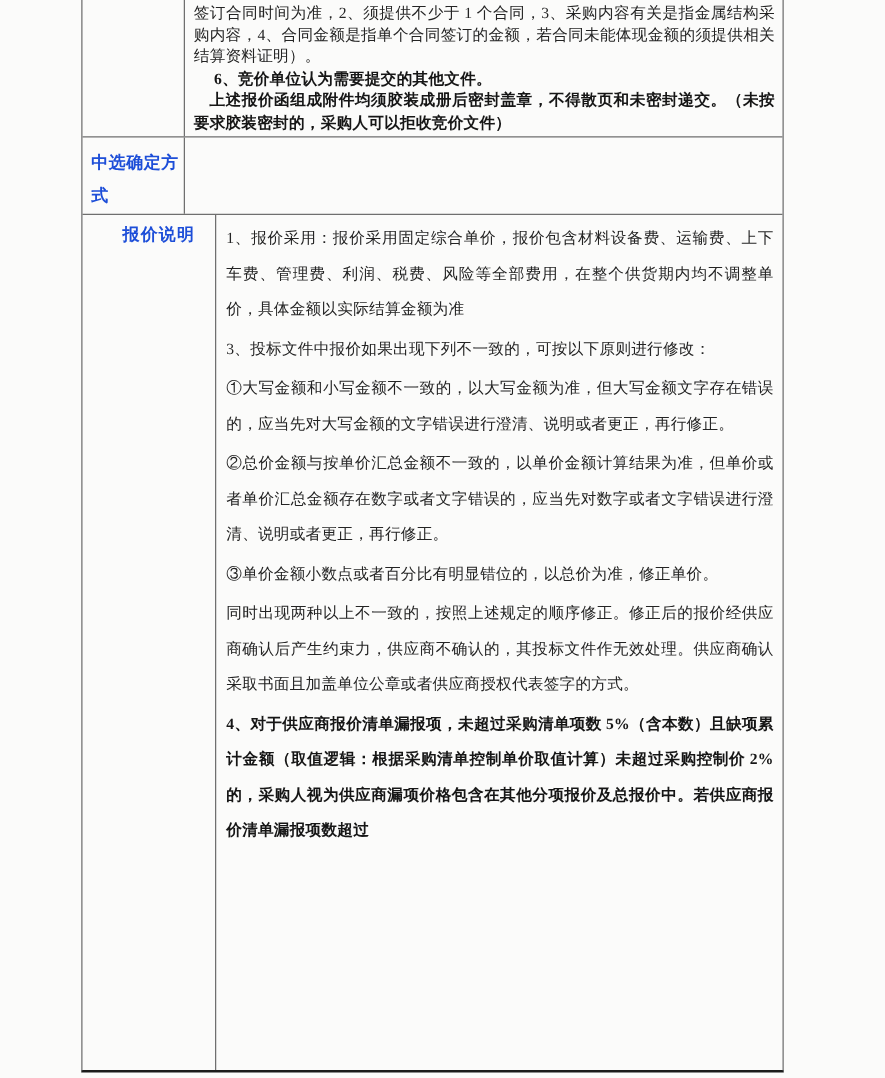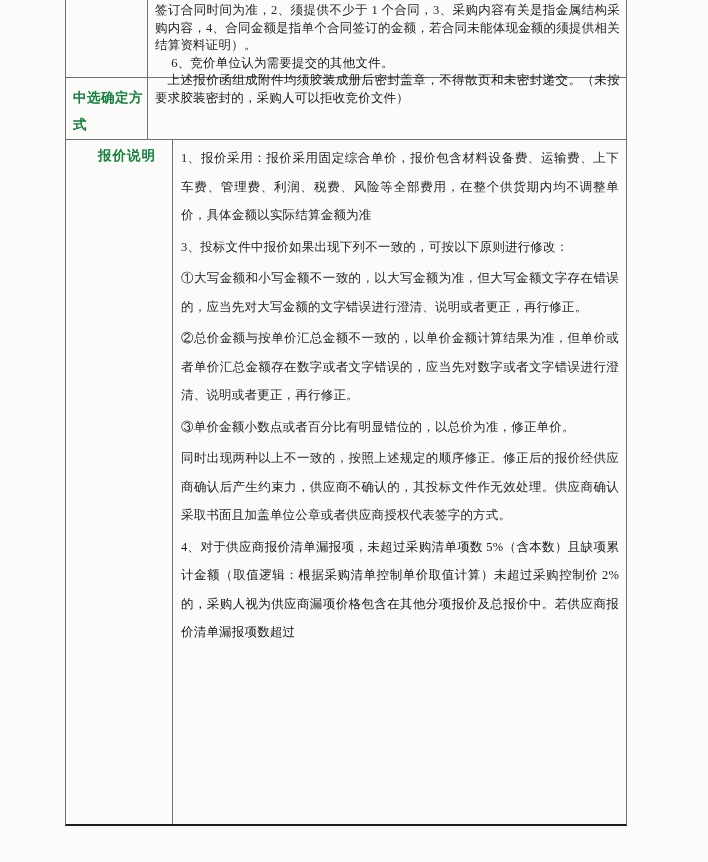--- a/index.html
+++ b/index.html
@@ -32,36 +32,36 @@
     border-bottom:1px solid var(--line);
   }
   .trow:last-child{border-bottom:none;}
   .cell-label{
     width:82px;
     flex:0 0 82px;
     border-right:1px solid var(--line);
     font-weight:bold;
     font-size:13.5px;
     letter-spacing:0.5px;
-    color:#15803d;
+    color:#1d4ed8;
     padding:8px 4px 0 7px;
   }
   .cell-content{
     flex:1 1 auto;
     padding:2px 6px 0 7px;
     font-size:12.5px;
     letter-spacing:0.2px;
     text-align:justify;
     text-justify:inter-ideograph;
   }
   .cell-content p{margin:0;}
-  .cell-content p.b{font-weight:normal;color:#161616;}
+  .cell-content p.b{font-weight:bold;color:#161616;}
 
   
-  .row-1{height:78px;}
+  .row-1{height:110px;}
   .row-1 .cell-content{line-height:17.6px;padding-top:2px;}
 
   
   .row-2{height:62px;}
   .row-2 .cell-label{line-height:27px;padding-top:6px;}
   .row-2 .cell-content{line-height:15.6px;padding-top:2px;}
 
   
   .row-3{height:684px;}
   .row-3 .cell-label{padding-top:7px;letter-spacing:1px;margin-left:25px;}

